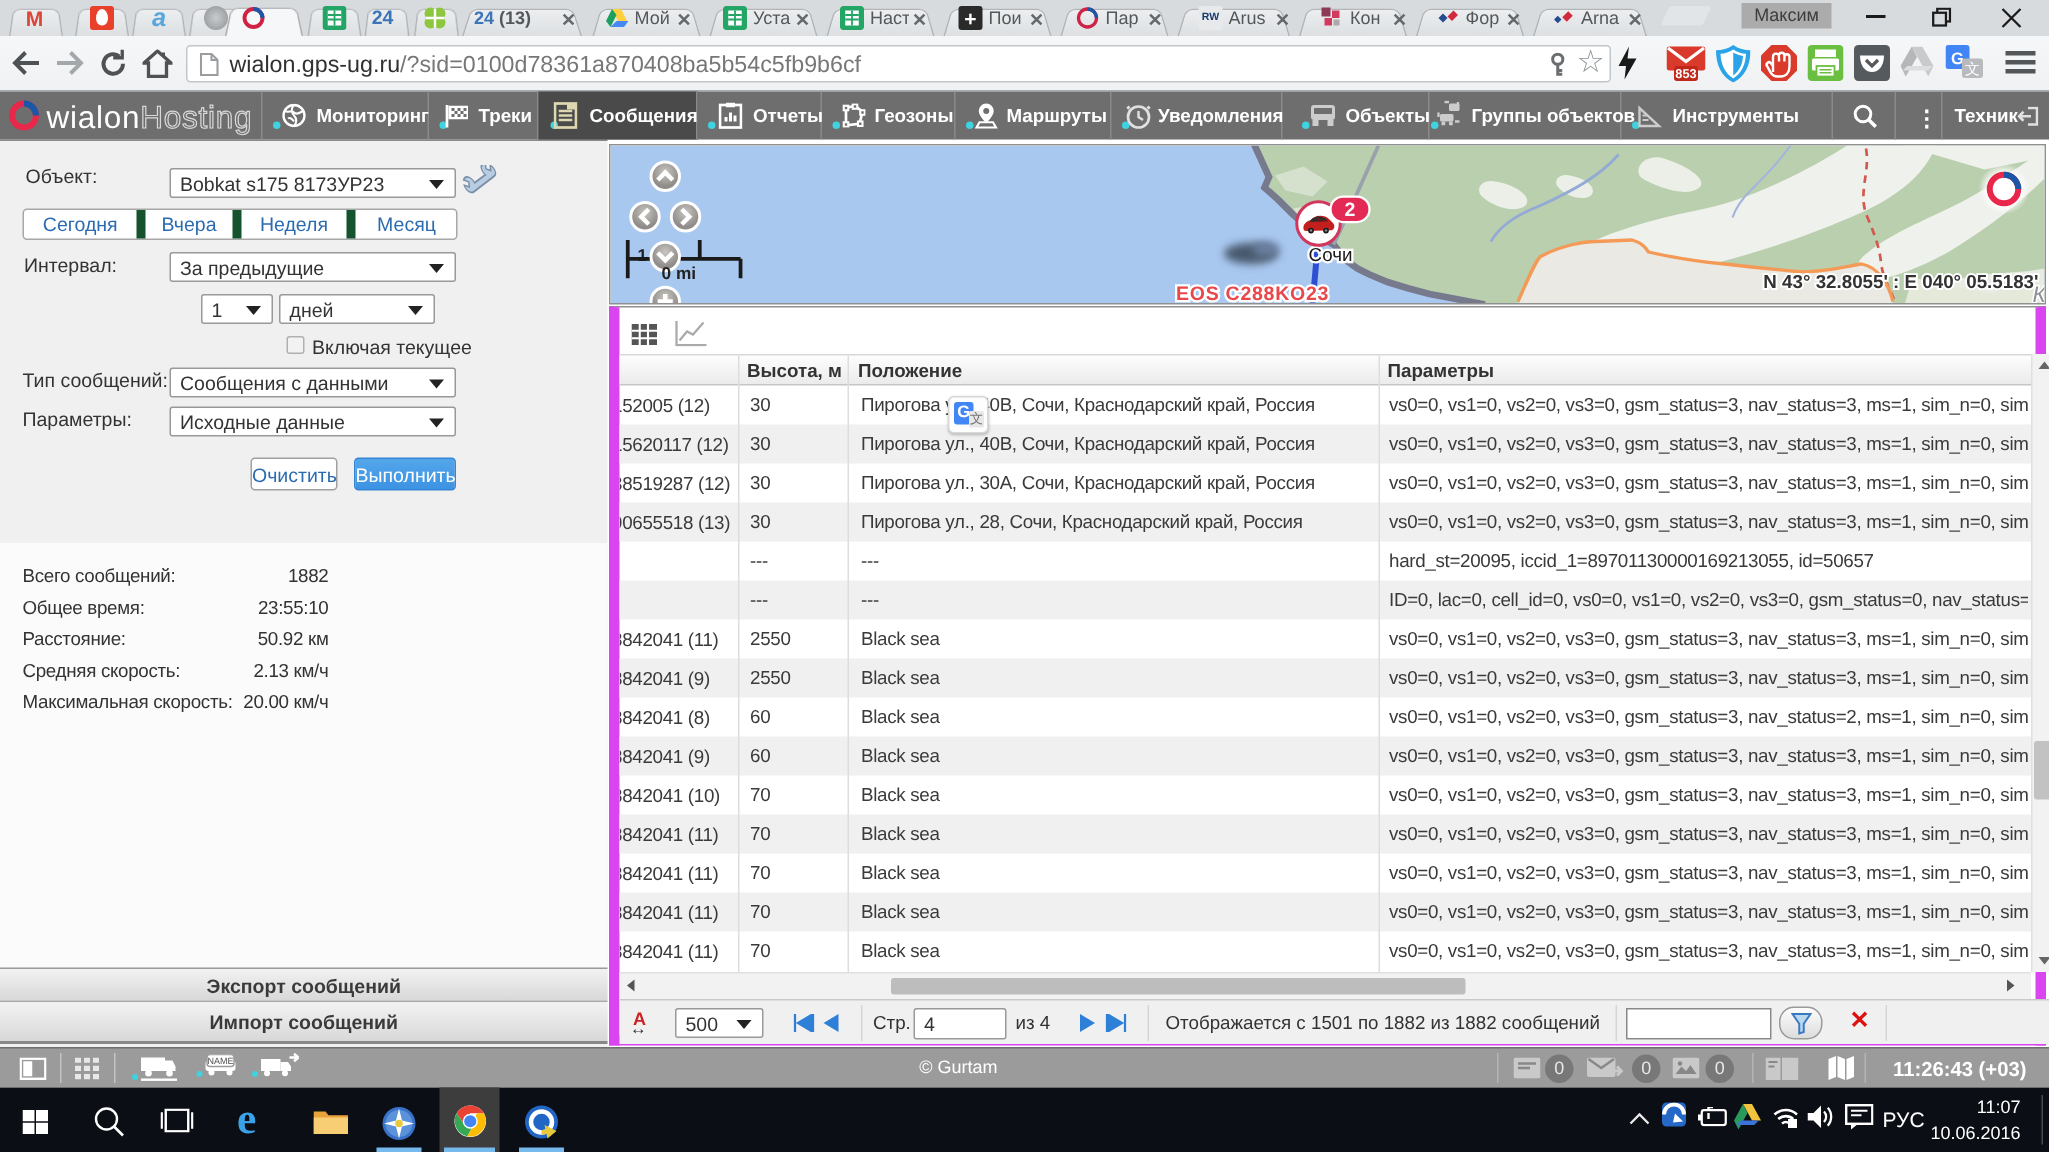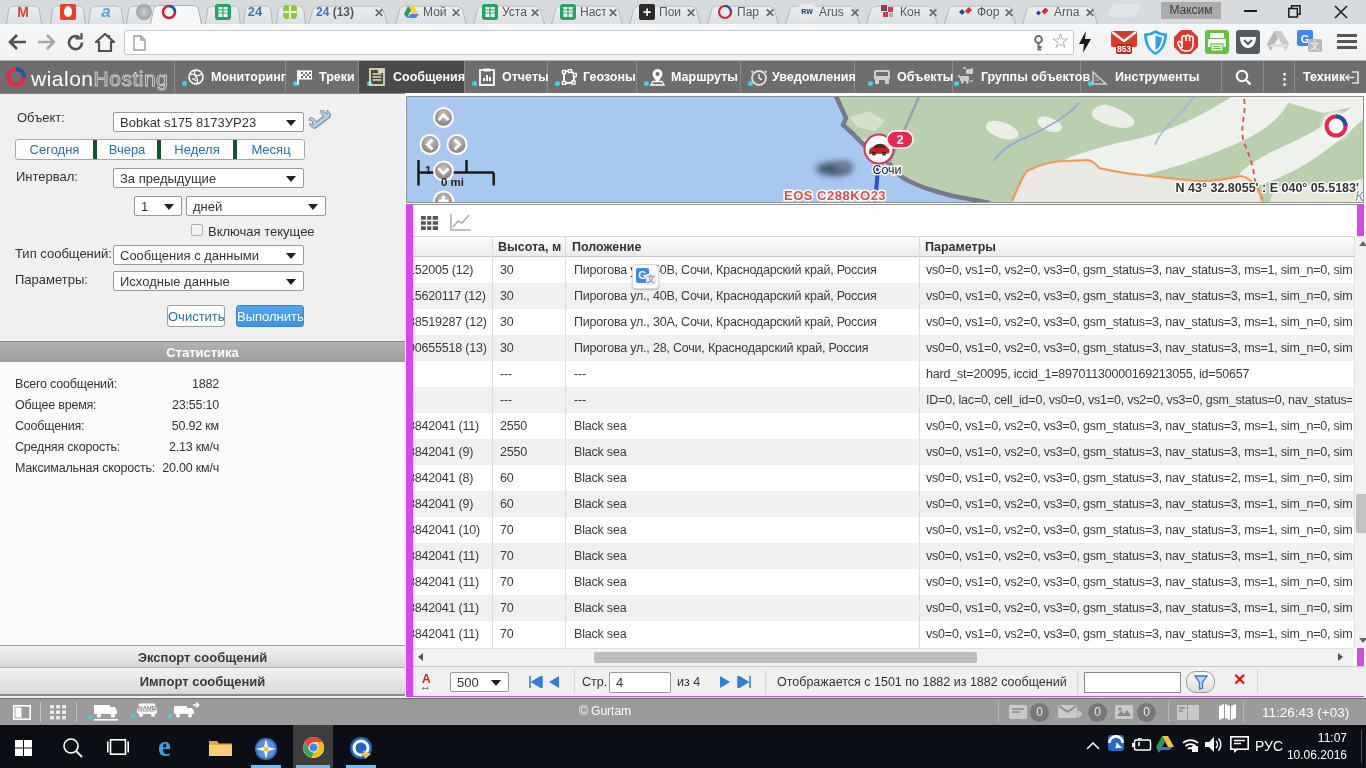--- a/index.html
+++ b/index.html
@@ -18,21 +18,21 @@
 .nitem{position:absolute;top:0;height:32px;border-right:1px solid #8a8a8a;color:#fff;font-size:12.5px;font-weight:bold}
 .nitem .txt{position:absolute;top:9px;white-space:nowrap}
 .ndot{position:absolute;width:5px;height:5px;border-radius:50%;background:#3fd2e0;top:20px;left:7px}
 
 #lpanel{left:0;top:93px;width:405px;height:605px;background:#f0f0f0;border-top:1px solid #888}
 .lbl{position:absolute;font-size:13px;color:#333}
 .slbl{font-size:12.5px;letter-spacing:-0.2px}
 .sel{position:absolute;background:#fff;border:1px solid #999;border-radius:2px;font-size:13px;color:#333}
 .sel span{position:absolute;left:6px;top:2px;white-space:nowrap}
 .sarr{position:absolute;right:7px;top:7px;width:0;height:0;border-left:5px solid transparent;border-right:5px solid transparent;border-top:6px solid #222}
-.daybtn{position:absolute;top:0;height:19px;color:#2b6cb0;font-size:13px;text-align:center;border-right:4px solid #14532d;line-height:19px}
+.daybtn{position:absolute;top:0;height:19px;color:#2b6cb0;font-size:13px;text-align:center;border-right:6px solid #14532d;line-height:19px}
 
 #tpanel{left:406px;top:204px;width:958px;height:493px;background:#fff;border:7px solid #d946ef;border-top:1px solid #909090}
 .trow{position:absolute;left:0;width:941px;height:26px;font-size:12.5px;letter-spacing:-0.2px;color:#3a3a3a;line-height:26px;white-space:nowrap;overflow:hidden}
 .c1{position:absolute;left:0px;width:78px;overflow:hidden;text-indent:-5px}
 .c2{position:absolute;left:87px}
 .c3{position:absolute;left:161px;width:345px;overflow:hidden}
 .c4{position:absolute;left:513px;width:426px;overflow:hidden}
 .vline{position:absolute;top:32px;width:1px;height:411px;background:#ddd;z-index:3}
 
 #statusbar{left:0;top:698px;width:1366px;height:27px;background:#9b9b9b;border-top:1px solid #6f6f6f}
@@ -168,20 +168,21 @@
     </svg>
  <svg class="abs" style="left:95px;top:9px" width="20" height="19" viewBox="0 0 20 19">
       <path d="M10,1 L1,9 h3 v9 h12 V9 h3 Z" fill="none" stroke="#4e5254" stroke-width="2.2"></path>
       <path d="M14,2 v3" stroke="#4e5254" stroke-width="2"></path>
     </svg>
  <div class="abs" id="urlbox">
    <svg class="abs" style="left:8px;top:4px" width="13" height="16" viewBox="0 0 13 16">
         <path d="M1 1h7l4 4v10H1z" fill="#fff" stroke="#9a9da0" stroke-width="1.4"></path>
         <path d="M8 1v4h4" fill="none" stroke="#9a9da0" stroke-width="1.4"></path>
       </svg>
+   <div class="abs" style="left:28px;top:4px;font-size:15.5px;color:#313131">wialon.gps-ug.ru<span style="color:#777">/?sid=0100d78361a870408ba5b54c5fb9b6cf</span></div>
    <svg class="abs" style="left:908px;top:4px" width="11" height="17" viewBox="0 0 11 17">
         <circle cx="5.5" cy="4.5" r="3.4" fill="none" stroke="#6a6e71" stroke-width="2"></circle>
         <path d="M5.5 7.5v8M5.5 12h3M5.5 14.5h3" stroke="#6a6e71" stroke-width="2"></path>
       </svg>
    <div class="abs" style="left:926px;top:-2px;font-size:21px;color:#909497">☆</div>
  </div>
  <svg class="abs" style="left:1078px;top:7px" width="14" height="22" viewBox="0 0 14 22">
       <path d="M8,0 L1,13 h5 L5,22 13,8 H7 Z" fill="#1a1a1a"></path>
     </svg>
  <svg class="abs" style="left:1111px;top:6px" width="26" height="25" viewBox="0 0 26 25">
@@ -364,45 +365,44 @@
  </div>
  <div class="lbl" style="left:16px;top:75px">Интервал:</div>
  <div class="sel" style="left:113px;top:74px;width:191px;height:20px">
       <span>За предыдущие</span>
       <i class="sarr"></i>
     </div>
  <div class="sel" style="left:134px;top:102px;width:48px;height:20px">
       <span>1</span>
       <i class="sarr"></i>
     </div>
- <div class="sel" style="left:186px;top:102px;width:140px;height:20px">
+ <div class="sel" style="left:186px;top:102px;width:104px;height:20px">
       <span>дней</span>
       <i class="sarr"></i>
     </div>
  <div class="abs" style="left:191px;top:130px;width:12px;height:12px;background:#f2f2f2;border:1px solid #b0b0b0;border-radius:2px"></div>
  <div class="lbl" style="left:208px;top:130px">Включая текущее</div>
  <div class="lbl" style="left:15px;top:152px">Тип сообщений:</div>
  <div class="sel" style="left:113px;top:151px;width:191px;height:20px">
       <span>Сообщения с данными</span>
       <i class="sarr"></i>
     </div>
  <div class="lbl" style="left:15px;top:178px">Параметры:</div>
  <div class="sel" style="left:113px;top:177px;width:191px;height:20px">
       <span>Исходные данные</span>
       <i class="sarr"></i>
     </div>
  <div class="abs" style="left:167px;top:211px;width:58px;height:22px;background:#fff;border:1px solid #a0a0a0;border-radius:3px;color:#2b6cb0;font-size:13px;text-align:center;line-height:21px">Очистить</div>
  <div class="abs" style="left:236px;top:211px;width:68px;height:22px;background:linear-gradient(#53a6ea,#3d93e3);border:1px solid #3585d4;border-radius:3px;color:#fff;font-size:13px;text-align:center;line-height:21px">Выполнить</div>
- <div class="abs" style="left:0;top:247px;width:405px;height:21px;background:linear-gradient(#b2b2b2,#9c9c9c);color:#fff;font-size:13px;font-weight:bold;text-align:center;line-height:21px;border-top:1px solid #8a8a8a">Статистика</div>
  <div class="abs" style="left:0;top:268px;width:405px;height:283px;background:#fbfbfb"></div>
  <div class="lbl slbl" style="left:15px;top:283px">Всего сообщений:</div>
     <div class="lbl slbl" style="left:60px;top:283px;width:159px;text-align:right">1882</div>
  <div class="lbl slbl" style="left:15px;top:304px">Общее время:</div>
     <div class="lbl slbl" style="left:60px;top:304px;width:159px;text-align:right">23:55:10</div>
- <div class="lbl slbl" style="left:15px;top:325px">Сообщения:</div>
+ <div class="lbl slbl" style="left:15px;top:325px">Расстояние:</div>
     <div class="lbl slbl" style="left:60px;top:325px;width:159px;text-align:right">50.92 км</div>
  <div class="lbl slbl" style="left:15px;top:346px">Средняя скорость:</div>
     <div class="lbl slbl" style="left:60px;top:346px;width:159px;text-align:right">2.13 км/ч</div>
  <div class="lbl slbl" style="left:15px;top:367px">Максимальная скорость:</div>
     <div class="lbl slbl" style="left:60px;top:367px;width:159px;text-align:right">20.00 км/ч</div>
  <div class="abs" style="left:0;top:575px;width:405px;height:27px;background:linear-gradient(#f2f2f2,#d8d8d8);border-bottom:2px solid #888;color:#3a3a3a;font-size:13px;font-weight:bold;text-align:center;line-height:25px">Импорт сообщений</div>
  <div class="abs" style="left:0;top:551px;width:405px;height:23px;background:linear-gradient(#f2f2f2,#d8d8d8);border-top:1px solid #999;border-bottom:1px solid #aaa;color:#3a3a3a;font-size:13px;font-weight:bold;text-align:center;line-height:23px">Экспорт сообщений</div>
 </div>
 
 <div class="abs" id="map" style="left:406px;top:96px;width:958px;height:107px;border:1px solid #909090;overflow:hidden">
@@ -674,21 +674,21 @@
       <circle cx="23" cy="12" r="2" fill="#fff"></circle>
     </svg>
  <svg class="abs" style="left:167px;top:3px" width="36" height="18" viewBox="0 0 36 18">
       <circle cx="3" cy="14" r="2" fill="#3fd2e0"></circle>
       <rect x="7" y="4" width="13" height="8" fill="#fff"></rect>
       <path d="M20,6 h5 l2,3 v3 h-7 z" fill="#fff"></path>
       <circle cx="11" cy="13.5" r="2" fill="#fff"></circle>
       <circle cx="23" cy="13.5" r="2" fill="#fff"></circle>
       <path d="M26,3 h6 M32,3 l-3,-2.5 M32,3 l-3,2.5" stroke="#fff" stroke-width="1.6" fill="none"></path>
     </svg>
- <div class="abs" style="left:545px;top:5px;width:120px;font-size:12px;color:#fff;text-align:center">© Gurtam</div>
+ <div class="abs" style="left:545px;top:5px;width:120px;font-size:12px;color:#fff;text-align:right">© Gurtam</div>
  <div class="abs sep" style="left:998px;top:3px;height:20px;background:#b5b5b5"></div>
  <svg class="abs" style="left:1009px;top:6px" width="18" height="14" viewBox="0 0 18 14">
       <rect width="18" height="14" rx="1.5" fill="#c9c9c9"></rect>
       <path d="M3,4 h12 M3,7 h8" stroke="#888" stroke-width="1.6"></path>
     </svg>
  <div class="abs" style="left:1030px;top:4px;width:19px;height:19px;background:#787878;border-radius:50%;color:#e8e8e8;font-size:12px;text-align:center;line-height:19px">0</div>
  <svg class="abs" style="left:1058px;top:6px" width="24" height="15" viewBox="0 0 24 15">
       <rect width="19" height="13" rx="1.5" fill="#c9c9c9"></rect>
       <path d="M1,1 l8.5,6 8.5,-6" fill="none" stroke="#888" stroke-width="1.6"></path>
       <path d="M16,9 h7 m-3,-3 l3,3 -3,3" stroke="#c9c9c9" stroke-width="2" fill="none"></path>
@@ -703,21 +703,21 @@
  <div class="abs sep" style="left:1168px;top:3px;height:20px;background:#b5b5b5"></div>
  <svg class="abs" style="left:1177px;top:6px" width="22" height="15" viewBox="0 0 22 15">
       <rect width="10" height="15" fill="#c9c9c9"></rect>
       <rect x="11" y="0" width="11" height="15" fill="#c9c9c9"></rect>
       <path d="M2,3 h6 M2,6 h4" stroke="#888" stroke-width="1.4"></path>
     </svg>
  <svg class="abs" style="left:1218px;top:5px" width="18" height="16" viewBox="0 0 18 16">
       <path d="M1,2 L6,0 V14 L1,16 Z M7,0 L12,2 V16 L7,14 Z M13,2 L18,0 V14 L13,16 Z" fill="#fff"></path>
     </svg>
  <div class="abs sep" style="left:1243px;top:3px;height:20px;background:#b5b5b5"></div>
- <div class="abs" style="left:1262px;top:6px;font-size:13.5px;font-weight:normal;color:#fff">11:26:43 (+03)</div>
+ <div class="abs" style="left:1262px;top:6px;font-size:13.5px;font-weight:bold;color:#fff">11:26:43 (+03)</div>
 </div>
 
 <div class="abs" id="taskbar">
  <svg class="abs" style="left:15px;top:15px" width="17" height="16" viewBox="0 0 17 16">
       <rect x="0" y="0" width="8" height="7.5" fill="#fff"></rect>
       <rect x="9" y="0" width="8" height="7.5" fill="#fff"></rect>
       <rect x="0" y="8.5" width="8" height="7.5" fill="#fff"></rect>
       <rect x="9" y="8.5" width="8" height="7.5" fill="#fff"></rect>
     </svg>
  <svg class="abs" style="left:62px;top:12px" width="21" height="21" viewBox="0 0 21 21">

